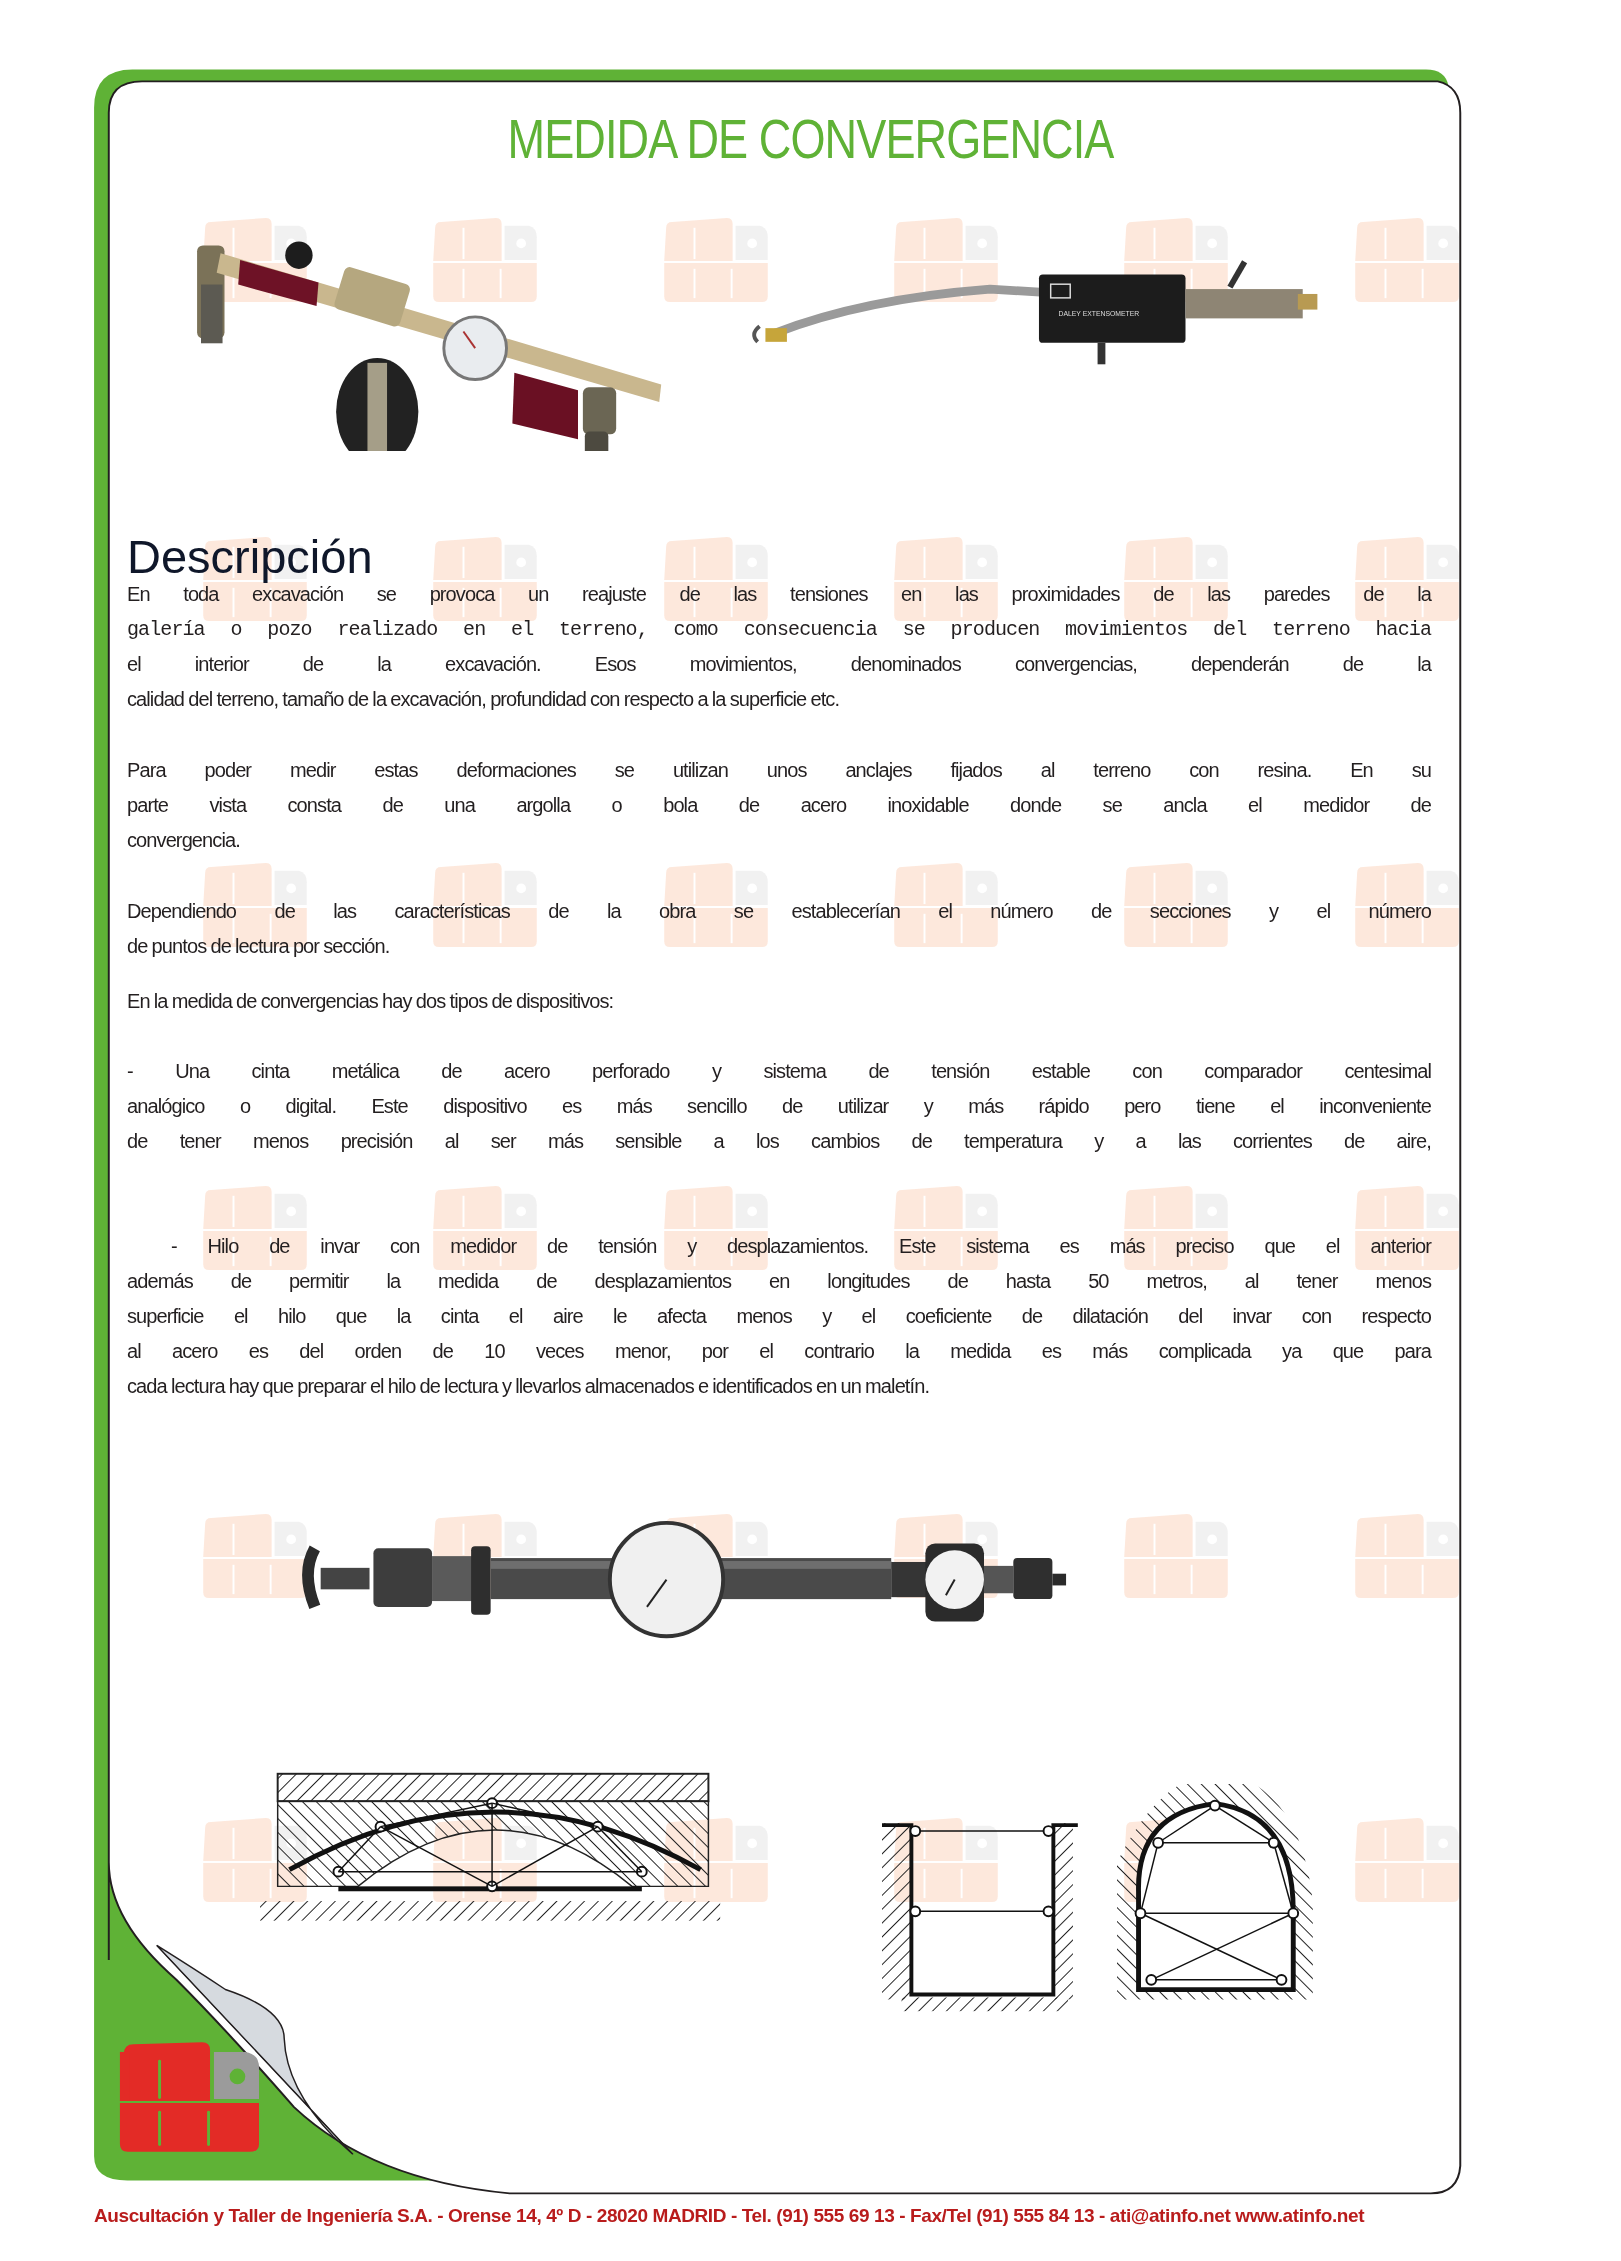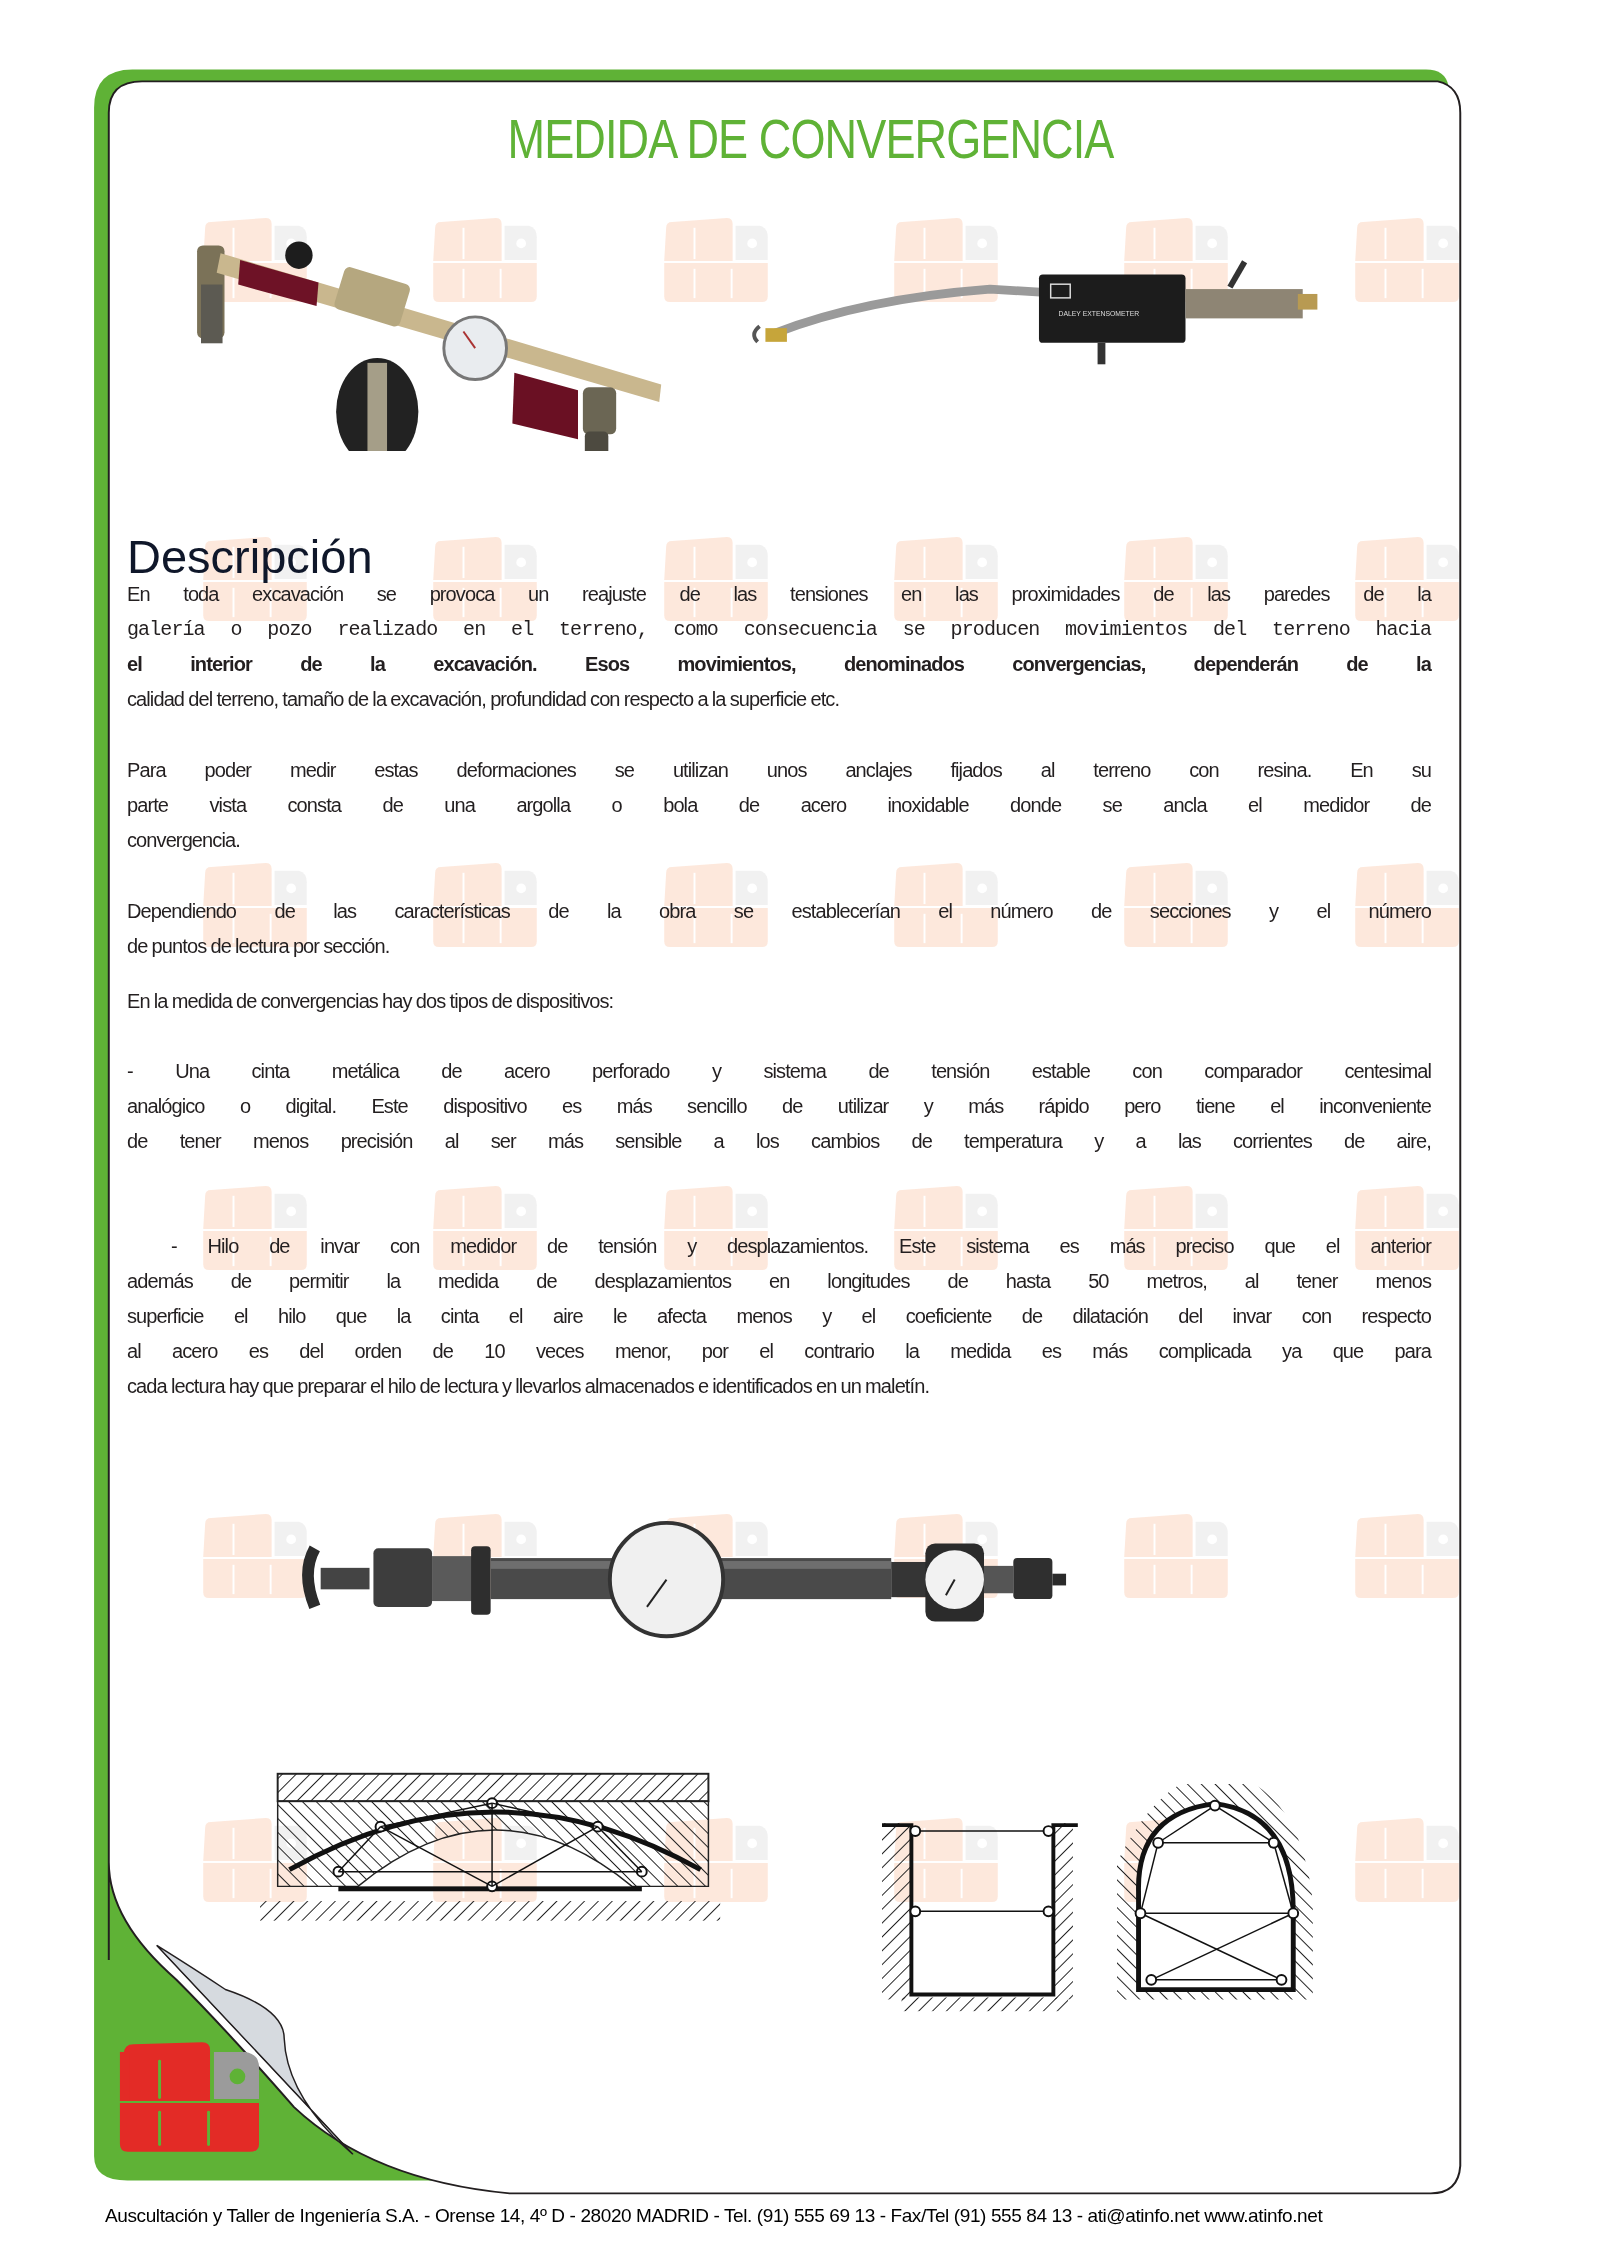--- a/index.html
+++ b/index.html
@@ -2,21 +2,21 @@
 <html><head>
 <meta charset="utf-8">
 <style>
   html, body { margin:0; padding:0; background:#ffffff; }
   body { width:1621px; height:2261px; position:relative; overflow:hidden; font-family:"Liberation Sans", sans-serif; color:#231f20; }
   .abs { position:absolute; }
   #frame-svg { position:absolute; left:0; top:0; }
   .title { position:absolute; left:0; width:1621px; top:111px; text-align:center; color:#5fb236; font-size:49px; letter-spacing:-1px; transform-origin:center top; transform:scaleX(0.92) scaleY(1.15); line-height:1; white-space:nowrap; }
   .heading { position:absolute; left:127px; top:533px; color:#0f172a; font-size:47px; line-height:1; }
   .para { position:absolute; left:127px; width:1304px; font-size:20px; line-height:35px; text-align:justify; margin:0; letter-spacing:-0.9px; word-spacing:-0.5px; }
-  .footer { position:absolute; left:105px; top:2205px; width:1333px; font-size:19px; color:#000000; white-space:nowrap; letter-spacing:-0.4px; word-spacing:0px; }
+  .footer { position:absolute; left:94px; top:2205px; width:1333px; font-size:19px; color:#b91c1c; white-space:nowrap; letter-spacing:-0.4px; word-spacing:0px;font-weight:bold; }
   .wm { position:absolute; width:108px; height:86px; opacity:0.9; }
   .img-box { position:absolute; }
 </style>
 </head>
 <body>
 
 <svg id="frame-svg" width="1621" height="2261" viewBox="0 0 1654 2307">
 
   <path d="M96,2200 L96,110 Q96,71 135,71 L1455,71 Q1475,71 1478,88 L1478,2225 L130,2225 Q96,2225 96,2200 Z" fill="#5fb236"></path>
 
@@ -396,21 +396,21 @@
   <rect x="500" y="10" width="6" height="30" fill="#333" transform="rotate(30 503 25)"></rect>
   <rect x="360" y="95" width="8" height="22" fill="#333"></rect>
 </svg>
 
 <div class="heading">Descripción</div>
 
 <div id="paragraphs">
   <div class="para" style="top:577px">
     <div class="jl" style="text-align: justify; text-align-last: justify;">En toda excavación se provoca un reajuste de las tensiones en las proximidades de las paredes de la</div>
     <div class="jl" style="text-align: justify; text-align-last: justify; font-family: Liberation Mono, monospace;">galería o pozo realizado en el terreno, como consecuencia se producen movimientos del terreno hacia</div>
-    <div class="jl" style="text-align: justify; text-align-last: justify; font-weight: bold;">el interior de la excavación. Esos movimientos, denominados convergencias, dependerán de la</div>
+    <div class="jl" style="text-align: justify; text-align-last: justify;">el interior de la excavación. Esos movimientos, denominados convergencias, dependerán de la</div>
     <div>calidad del terreno, tamaño de la excavación, profundidad con respecto a la superficie etc.</div>
   </div>
   <div class="para" style="top:753px">
     <div class="jl" style="text-align: justify; text-align-last: justify;">Para poder medir estas deformaciones se utilizan unos anclajes fijados al terreno con resina. En su</div>
     <div class="jl" style="text-align: justify; text-align-last: justify;">parte vista consta de una argolla o bola de acero inoxidable donde se ancla el medidor de</div>
     <div>convergencia.</div>
   </div>
   <div class="para" style="top:894px">
     <div class="jl" style="text-align: justify; text-align-last: justify;">Dependiendo de las características de la obra se establecerían el número de secciones y el número</div>
     <div>de puntos de lectura por sección.</div>

